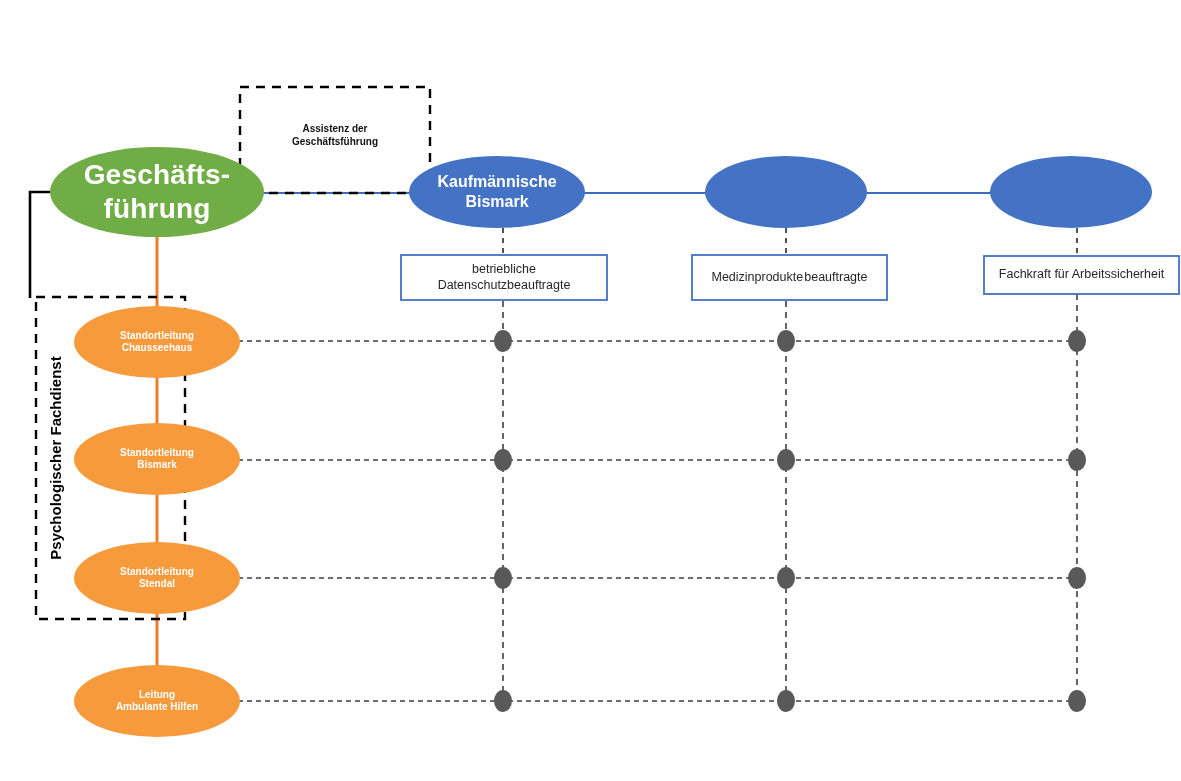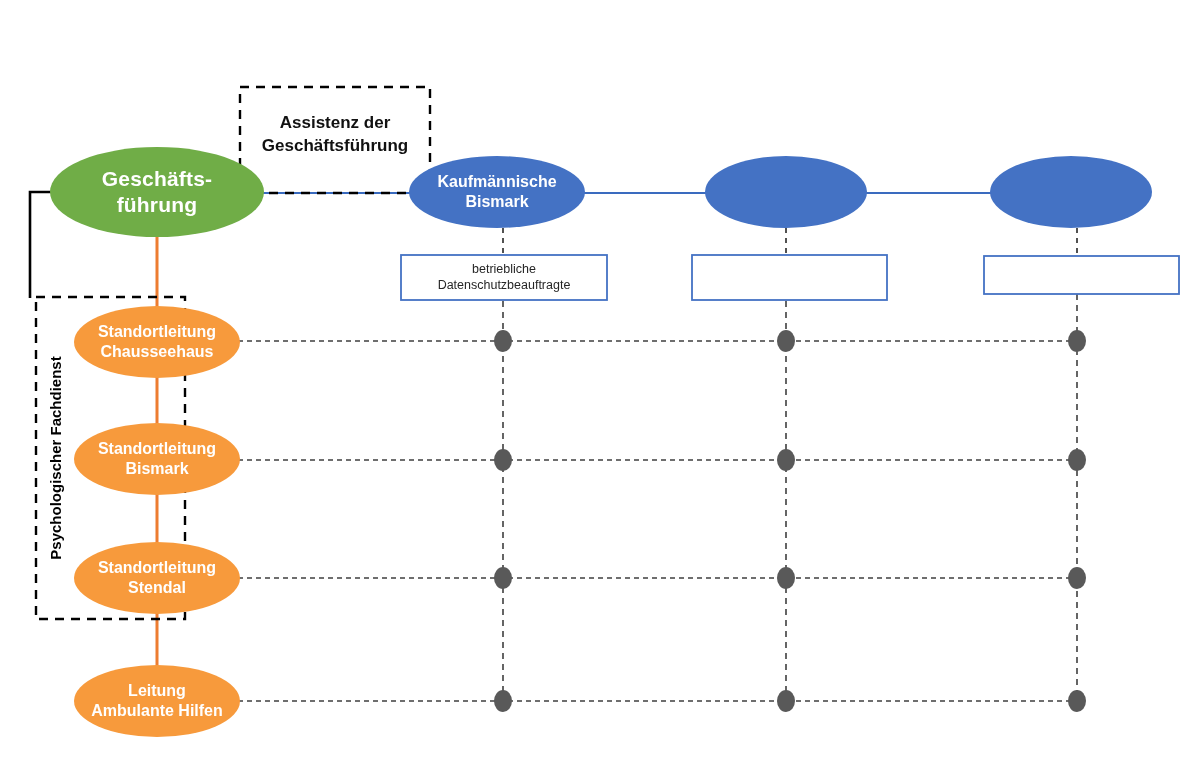--- a/index.html
+++ b/index.html
@@ -32,39 +32,39 @@
     text-align: center;
     pointer-events: none;
     white-space: pre-line;
   }
   .ellipse-label {
     color: #ffffff;
     font-weight: bold;
     line-height: 1.22;
   }
   .ellipse-label.big {
-    font-size: 21px;
+    font-size: 28px;
     letter-spacing: .2px;
   }
   .ellipse-label.mid {
     font-size: 16px;
   }
   .ellipse-label.small {
-    font-size: 16px;
+    font-size: 10px;
   }
   .box-label {
     color: #262626;
     font-size: 12.5px;
     line-height: 1.25;
     font-weight: normal;
   }
   .dashed-title {
     color: #111111;
     font-weight: bold;
-    font-size: 17px;
+    font-size: 10px;
     line-height: 1.35;
   }
   .vert-label {
     position: absolute;
     color: #000000;
     font-weight: bold;
     font-size: 15px;
     transform-origin: 50% 50%;
     transform: rotate(-90deg);
     white-space: nowrap;
@@ -151,21 +151,23 @@
 Geschäftsführung</div>
 
   <div class="node-label ellipse-label mid" style="left:409px; top:156px; width:176px; height:72px;">Kaufmännische
 Bismark</div>
 
 
 
   <div class="node-label box-label" style="left:401px; top:255px; width:206px; height:45px;">betriebliche
 Datenschutzbeauftragte</div>
 
+  <div class="node-label box-label" style="left:692px; top:255px; width:195px; height:45px;">Medizinprodukte beauftragte</div>
 
+  <div class="node-label box-label" style="left:984px; top:256px; width:195px; height:38px;">Fachkraft für Arbeitssicherheit</div>
 
   <div class="node-label ellipse-label small" style="left:74px; top:306px; width:166px; height:72px;">Standortleitung
 Chausseehaus</div>
 
   <div class="node-label ellipse-label small" style="left:74px; top:423px; width:166px; height:72px;">Standortleitung
 Bismark</div>
 
   <div class="node-label ellipse-label small" style="left:74px; top:542px; width:166px; height:72px;">Standortleitung
 Stendal</div>
 

